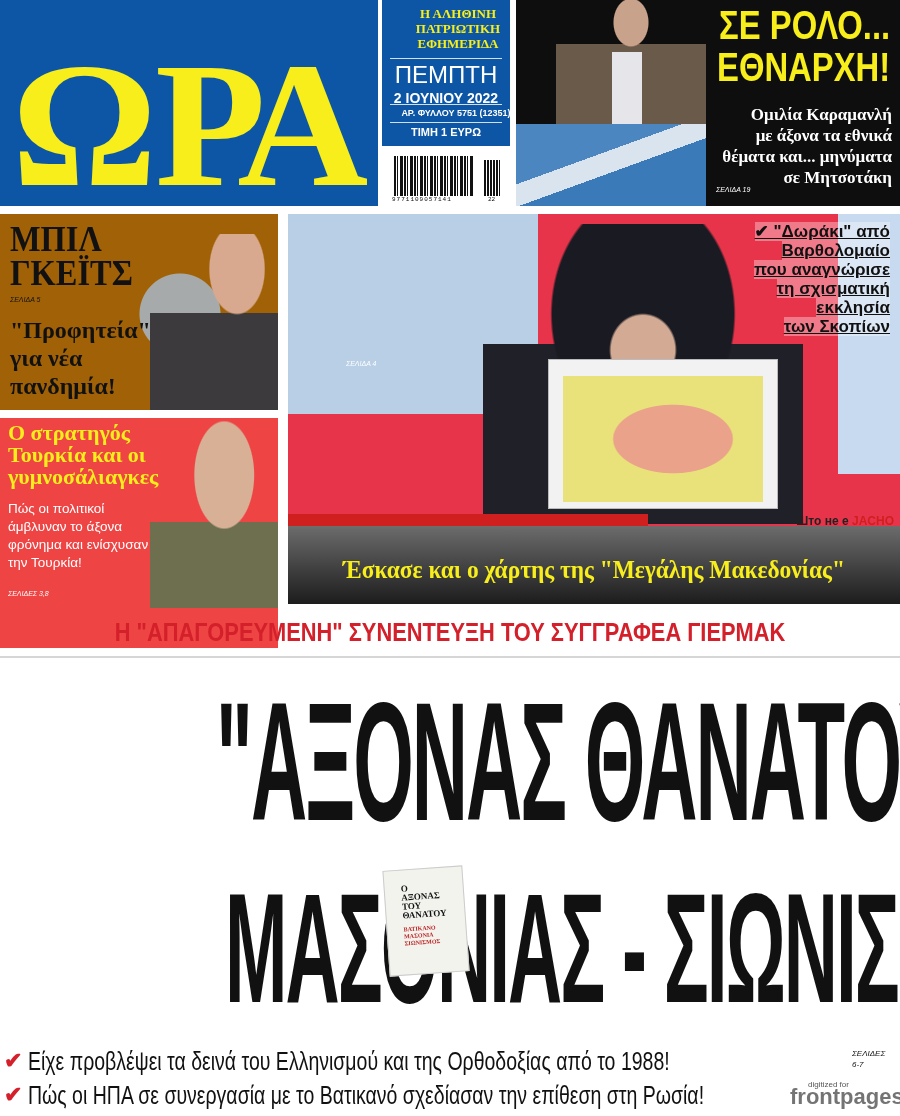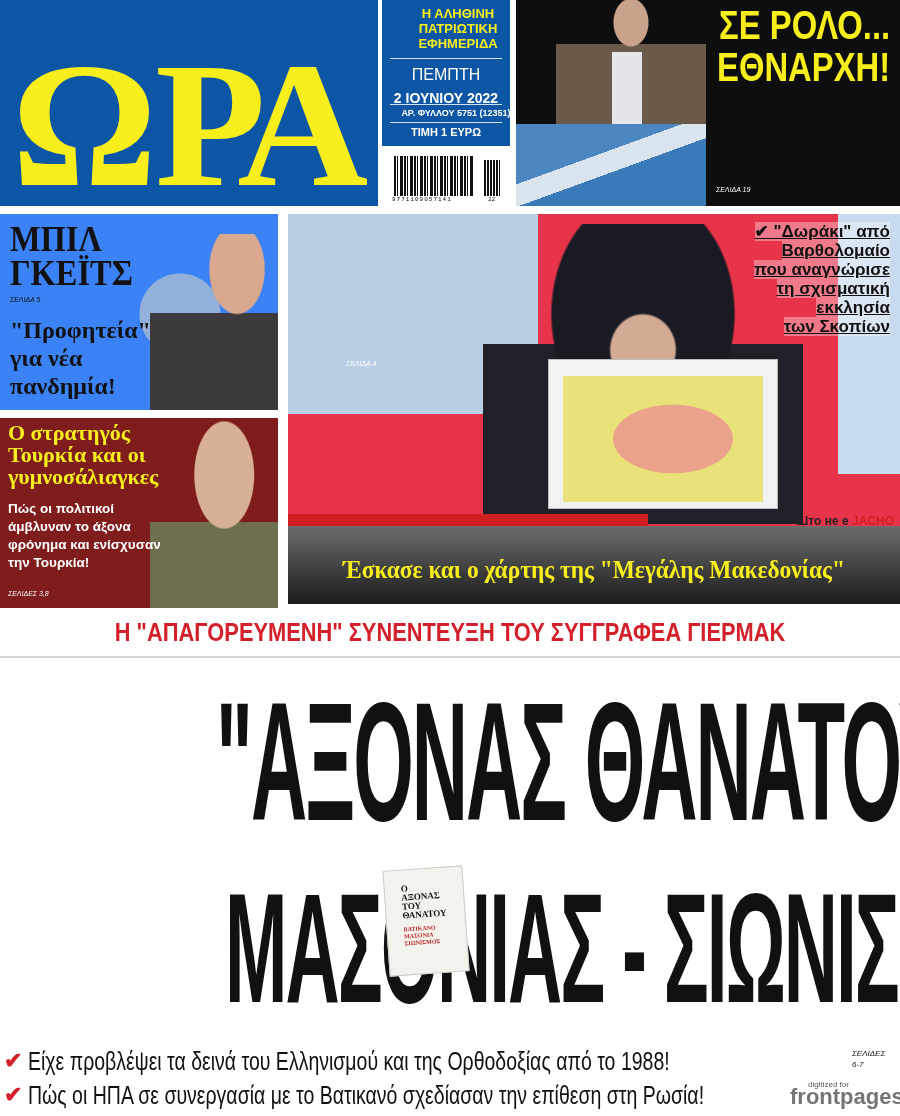--- a/index.html
+++ b/index.html
@@ -10,23 +10,23 @@
 
   
   .masthead { left: 0; top: 0; width: 378px; height: 206px; background: #0d56a5; }
   .mast-top { left: 0; top: 6px; width: 378px; text-align: center;
     font-family: "Liberation Serif", serif; color: #fff; font-size: 52px; letter-spacing: 1px; line-height: 54px; }
   .mast-main { left: 4px; top: 50px; width: 370px; text-align: center;
     font-family: "Liberation Serif", serif; color: #f7ee1c; font-size: 178px; font-weight: bold; line-height: 150px; letter-spacing: -2px; transform: scaleX(1.02); }
 
   
   .infobox { left: 382px; top: 0; width: 128px; height: 146px; background: #0d56a5; color: #fff; text-align: center; }
-  .info-tag { top: 6px; left: 0; width: 152px; color: #f7ee1c; font-weight: bold; font-size: 13px; line-height: 15px; }
+  .info-tag { top: 6px; left: 0; width: 152px; color: #f7ee1c; font-weight: bold; font-size: 13px; line-height: 15px; font-family: Liberation Serif, serif; }
   .info-rule { left: 8px; width: 112px; height: 1px; background: #cfe0f3; }
-  .info-day { top: 64px; left: 0; width: 128px; font-size: 16px; line-height: 22px; }
+  .info-day { top: 64px; left: 0; width: 128px; font-size: 24px; line-height: 22px; }
   .info-date { top: 90px; left: 0; width: 128px; font-size: 14px; font-weight: bold; }
   .info-issue { top: 108px; left: 0; width: 148px; font-size: 9px; font-weight: bold; }
   .info-price { top: 126px; left: 0; width: 128px; font-size: 11px; font-weight: bold; }
 
   .barcode { left: 384px; top: 148px; width: 124px; height: 58px; background: #fff; }
   .barcode-bars { left: 10px; top: 8px; width: 80px; height: 40px;
     background: repeating-linear-gradient(90deg, #111 0 2px, #fff 2px 3px, #111 3px 4px, #fff 4px 6px, #111 6px 9px, #fff 9px 10px); }
   .barcode-addon { left: 100px; top: 12px; width: 16px; height: 36px;
     background: repeating-linear-gradient(90deg, #111 0 2px, #fff 2px 3px); }
   .barcode-num { left: 8px; top: 48px; font-size: 6px; letter-spacing: 1px; font-family: "Liberation Mono", monospace; }
@@ -40,40 +40,40 @@
   .tr-shirt { left: 96px; top: 52px; width: 30px; height: 73px; background: #e6e6ea; }
   .tr-map { left: 0; top: 124px; width: 190px; height: 82px;
     background: linear-gradient(160deg, #4c86c0 0 40%, #d9e4ee 40% 55%, #3b7ab8 55% 100%); }
   .tr-head { right: 10px; top: 4px; text-align: right; color: #f7ee1c; font-weight: bold;
     font-size: 40px; line-height: 42px; transform: scaleX(0.82); transform-origin: right top; }
   .tr-sub { right: 8px; top: 104px; text-align: right; color: #fff; font-family: "Liberation Serif", serif;
     font-weight: bold; font-size: 17px; line-height: 21px; }
   .tr-page { left: 200px; top: 186px; color: #fff; font-size: 7px; font-style: italic; }
 
   
-  .gates { left: 0; top: 214px; width: 278px; height: 196px; background: #3b82f6; overflow: hidden; }
+  .gates { left: 0; top: 214px; width: 278px; height: 196px; background: #a16207; overflow: hidden; }
   .gates-virus { left: 120px; top: 20px; width: 120px; height: 160px; border-radius: 50%;
     background: radial-gradient(circle, #a8bcd3 0 40%, transparent 41%); opacity: .8; }
   .gates-person { left: 150px; top: 20px; width: 128px; height: 176px;
     background: radial-gradient(ellipse at 68% 20%, #d8a98e 0 22%, transparent 23%),
                 linear-gradient(180deg, transparent 0 45%, #3c3a3c 45% 100%); }
   .gates-title { left: 10px; top: 8px; font-family: "Liberation Serif", serif; font-weight: bold;
     font-size: 36px; line-height: 34px; color: #111; transform: scaleX(0.9); transform-origin: left top; }
   .gates-page { left: 10px; top: 82px; font-size: 7px; font-style: italic; }
   .gates-sub { left: 10px; top: 102px; font-family: "Liberation Serif", serif; font-weight: bold;
     font-size: 24px; line-height: 28px; color: #111; }
 
   
-  .general { left: 0; top: 418px; width: 278px; height: 190px; background: #7f1d1d; overflow: hidden; }
+  .general { left: 0; top: 418px; width: 278px; height: 230px; background: #ef4444; overflow: hidden; }
   .general-person { left: 150px; top: 0; width: 128px; height: 190px;
     background: radial-gradient(ellipse at 58% 30%, #d8b096 0 28%, transparent 29%),
                 linear-gradient(180deg, transparent 0 55%, #6d6f4f 55% 100%); }
   .general-title { left: 8px; top: 4px; font-family: "Liberation Serif", serif; font-weight: bold;
     font-size: 22px; line-height: 22px; color: #f7ee1c; }
-  .general-sub { left: 8px; top: 82px; color: #fff; font-weight: bold; font-size: 13.5px; line-height: 18px; }
+  .general-sub { left: 8px; top: 82px; color: #fff; font-weight: normal; font-size: 13.5px; line-height: 18px; }
   .general-page { left: 8px; top: 172px; color: #fff; font-size: 7px; font-style: italic; }
 
   
   .mapstory { left: 288px; top: 214px; width: 612px; height: 390px; background: #e8344a; overflow: hidden; }
   .ms-bg1 { left: 0; top: 0; width: 250px; height: 200px; background: #b9cfe6; }
   .ms-bg2 { left: 260px; top: 0; width: 290px; height: 130px; background: #e8344a; }
   .ms-bg3 { left: 550px; top: 0; width: 62px; height: 260px; background: #c8daf0; }
   .ms-person { left: 195px; top: 10px; width: 320px; height: 300px;
     background: radial-gradient(ellipse at 50% 42%, #d3ab95 0 14%, transparent 15%),
                 radial-gradient(ellipse at 50% 30%, #1a1a22 0 40%, transparent 41%),
@@ -143,20 +143,26 @@
 </div>
 
 <div class="abs topright">
   <div class="abs tr-photo"></div>
   <div class="abs tr-shirt"></div>
   <div class="abs tr-map"></div>
   <div class="abs tr-head">
     <div>ΣΕ ΡΟΛΟ...</div>
     <div>ΕΘΝΑΡΧΗ!</div>
   </div>
+  <div class="abs tr-sub">
+    <div>Ομιλία Καραμανλή</div>
+    <div>με άξονα τα εθνικά</div>
+    <div>θέματα και... μηνύματα</div>
+    <div>σε Μητσοτάκη</div>
+  </div>
   <div class="abs tr-page">ΣΕΛΙΔΑ 19</div>
 </div>
 
 <div class="abs gates">
   <div class="abs gates-virus"></div>
   <div class="abs gates-person"></div>
   <div class="abs gates-title">
     <div>ΜΠΙΛ</div>
     <div>ΓΚΕΪΤΣ</div>
   </div>

